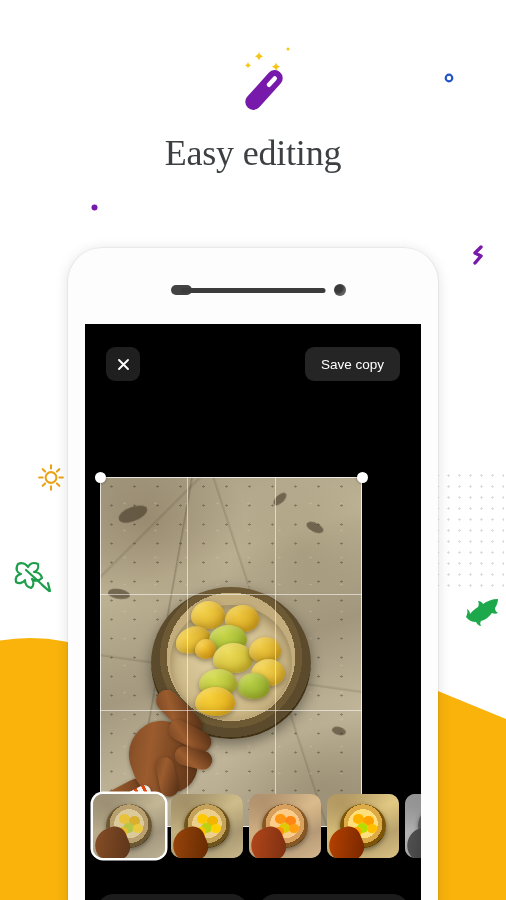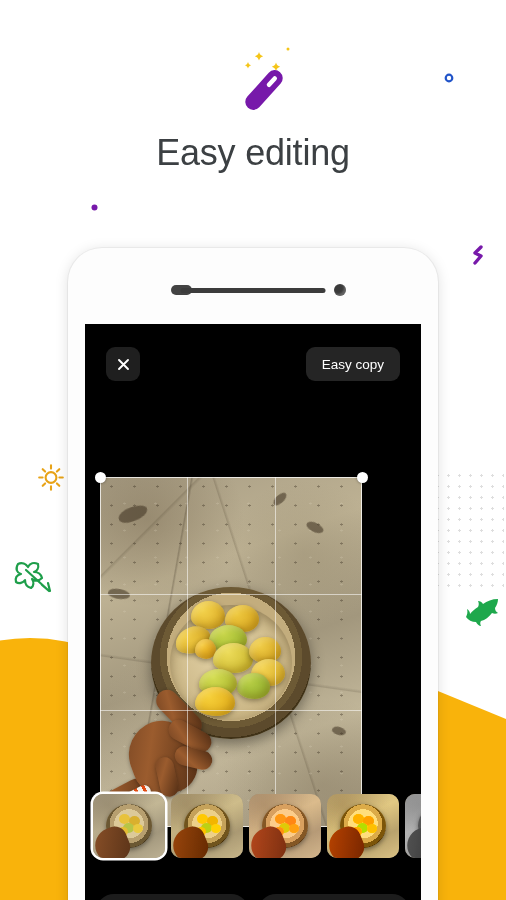--- a/index.html
+++ b/index.html
@@ -39,20 +39,21 @@
     opacity: .85;
   }
 
   
   #headline {
     position: absolute; left: 0; top: 132px;
     width: 506px; text-align: center;
     font-size: 36px; font-weight: 400;
     letter-spacing: -0.2px;
     color: #3c4043;
+    font-family: Liberation Serif, serif;
   }
 
   #wand-group { position: absolute; left: 218px; top: 44px; width: 90px; height: 72px; }
 
   
   #phone {
     position: absolute; left: 68px; top: 248px;
     width: 370px; height: 700px;
     background: #fdfdfd;
     border-radius: 34px 34px 0 0;
@@ -317,21 +318,21 @@
 
     <div id="screen">
 
       <div id="app-bar">
         <div id="close-button">
           <svg width="15" height="15" viewBox="0 0 15 15" stroke="#fff" stroke-width="1.9" stroke-linecap="round">
             <path d="M3 3l9 9M12 3l-9 9"></path>
           </svg>
         </div>
         <div id="save-copy-button">
-          <span>Easy copy</span>
+          <span>Save copy</span>
         </div>
       </div>
 
       <div id="crop-surface">
         <div id="photo">
           <div class="photo-layer floor"></div>
           <div class="photo-layer veins"></div>
           <div class="photo-layer speckles"></div>
 
           <div class="dark-blotch" style="left:18px;top:30px;width:30px;height:14px;transform:rotate(-18deg)"></div>

